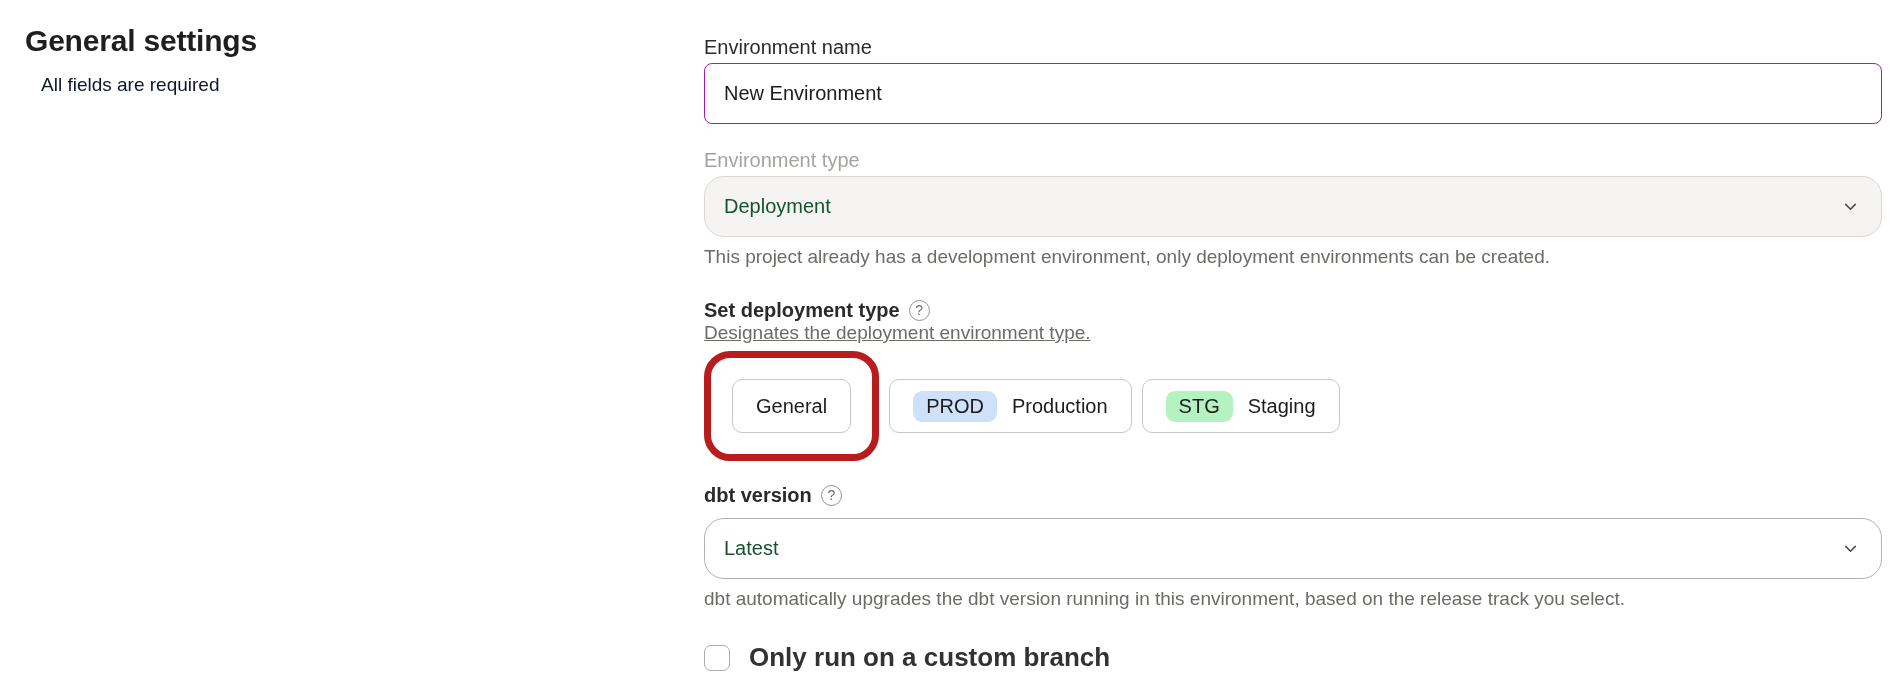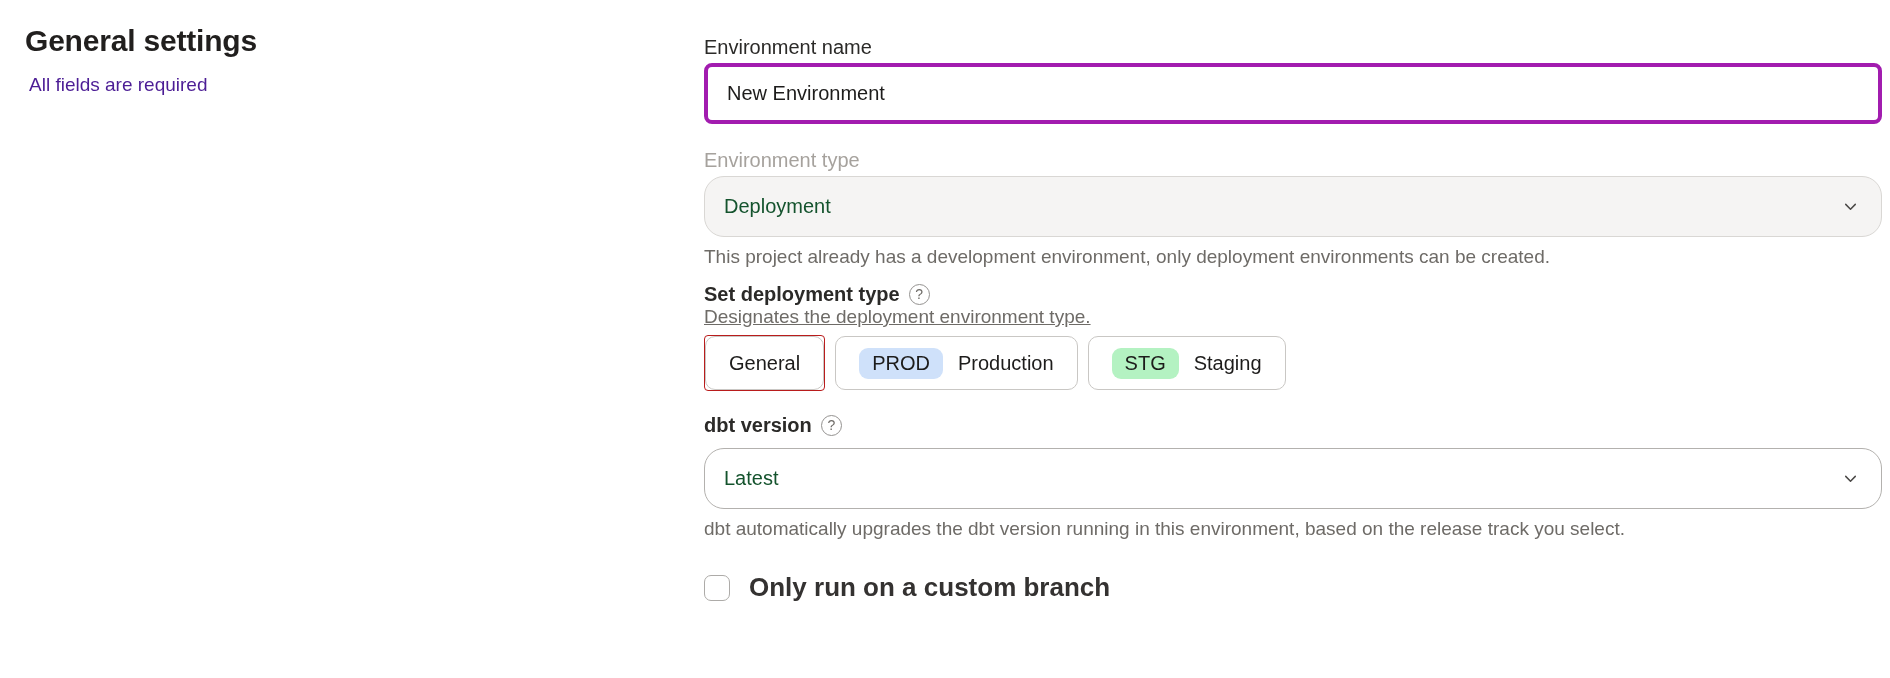--- a/index.html
+++ b/index.html
@@ -25,22 +25,22 @@
   }
   .page-title {
     font-size: 30px;
     font-weight: 700;
     color: #211f1e;
     letter-spacing: -0.2px;
     margin: 0 0 16px 0;
   }
   .page-subtitle {
     font-size: 19px;
-    color: #4c1d95;
-    margin: 4px;
+    color: #0f172a;
+    margin: 16px;
   }
 
   
   .form-col {
     position: absolute;
     left: 704px;
     top: 36px;
     width: 1178px;
   }
 
@@ -76,21 +76,21 @@
     display: inline-flex;
     align-items: center;
     justify-content: center;
     flex: 0 0 auto;
   }
 
   .text-input {
     width: 100%;
     height: 61px;
     box-sizing: border-box;
-    border: 4px solid #a21caf;
+    border: 1px solid #a21caf;
     border-radius: 8px;
     background: #ffffff;
     font-family: inherit;
     font-size: 20px;
     color: #1d1c1b;
     padding: 0 19px;
     outline: none;
   }
 
   .select {
@@ -120,35 +120,35 @@
   .helper-text {
     font-size: 19px;
     line-height: 22px;
     color: #6e6b67;
     margin-top: 9px;
   }
   .helper-text.under-section {
     margin-top: 1px;
     text-decoration: underline;
   }
-  .mt-section { margin-top: 15px; }
+  .mt-section { margin-top: 31px; }
   .mt-dbt { margin-top: 23px; }
   .mt-select { margin-top: 12px; }
 
   
   .btn-row {
     display: flex;
     align-items: center;
     gap: 10px;
     margin-top: 7px;
   }
   .selected-ring {
-    border: 1px solid #b91c1c;
-    border-radius: 4px;
-    padding: 0;
+    border: 7px solid #b91c1c;
+    border-radius: 26px;
+    padding: 21px;
     display: inline-flex;
   }
   .type-btn {
     height: 54px;
     box-sizing: border-box;
     background: #ffffff;
     border: 1px solid #c9c7c4;
     border-radius: 10px;
     display: inline-flex;
     align-items: center;

